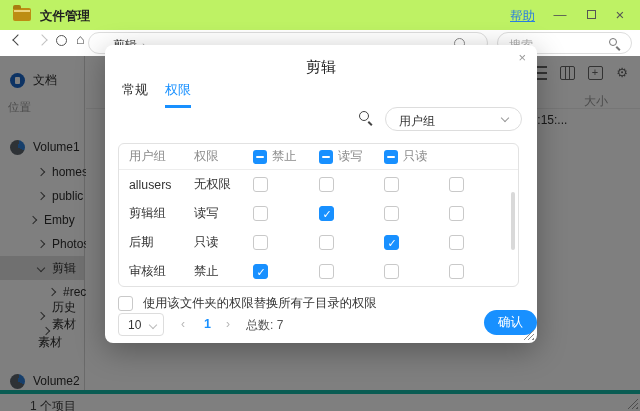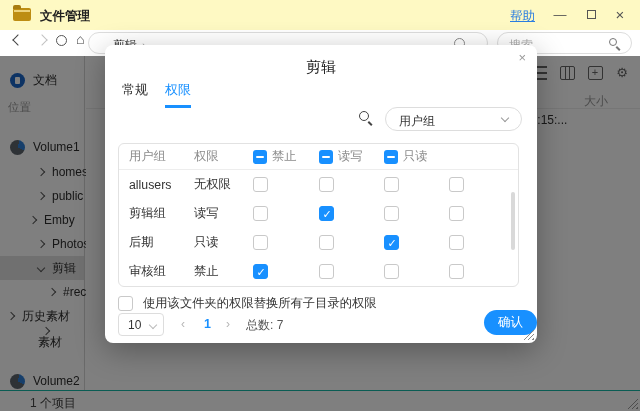--- a/index.html
+++ b/index.html
@@ -1,21 +1,21 @@
 <!DOCTYPE html>
 <html><head>
 <meta charset="utf-8">
 <style>
   * { margin:0; padding:0; box-sizing:border-box; }
   html,body { width:640px; height:411px; overflow:hidden; }
   body { font-family:"Liberation Sans","DejaVu Sans",sans-serif; background:#fff; }
   .window { position:relative; width:640px; height:411px; background:#fff; overflow:hidden; }
 
   
-  .titlebar { position:absolute; left:0; top:0; width:640px; height:30px; background:#fef9c3; }
+  .titlebar { position:absolute; left:0; top:0; width:640px; height:30px; background:#bef264; }
   .app-folder-icon { position:absolute; left:13px; top:8px; width:18px; height:13px; background:#bd8d13; border-radius:2px; }
   .app-folder-icon::before { content:""; position:absolute; left:0; top:-3px; width:8px; height:4px; background:#a87c10; border-radius:2px 2px 0 0; }
   .app-folder-icon::after { content:""; position:absolute; left:1px; top:2px; width:16px; height:2px; background:#ecd27c; }
   .app-title { position:absolute; left:40px; top:8px; font-size:12.5px; color:#222; font-weight:bold; }
   .help-link { position:absolute; right:105px; top:8px; font-size:12.5px; color:#2a7de1; text-decoration:underline; cursor:pointer; }
   .win-btn { position:absolute; top:7px; color:#555; font-size:13px; line-height:15px; text-align:center; width:16px; height:16px; cursor:pointer; }
   .btn-min { right:72px; }
   .btn-max { right:41px; }
   .btn-max .sq { display:inline-block; width:9px; height:9px; border:1.3px solid #555; margin-top:3px; }
   .btn-close { right:12px; font-size:15px; }
@@ -61,21 +61,21 @@
   .ico-cols { border:1.4px solid #666; border-radius:2px;
               background:linear-gradient(90deg, transparent 0 3.5px, #666 3.5px 4.7px, transparent 4.7px 7.5px, #666 7.5px 8.7px, transparent 8.7px); }
   .ico-plus { border:1.4px solid #666; border-radius:2px; }
   .ico-plus::after { content:"+"; position:absolute; left:2.5px; top:-1.5px; font-size:11px; color:#666; }
   .ico-gear { font-size:13px; color:#666; width:auto; line-height:14px; }
   .size-col-header { position:absolute; right:32px; top:37px; font-size:12px; color:#999; }
   .pane-divider { position:absolute; left:0; top:52px; width:554px; height:1px; background:#ececec; }
   .time-cell { position:absolute; left:438px; top:57px; font-size:12px; color:#333; }
 
   
-  .statusbar { position:absolute; left:0; top:390px; width:640px; height:21px; background:#fff; border-top:1px solid #14b8a6; }
+  .statusbar { position:absolute; left:0; top:390px; width:640px; height:21px; background:#fff; border-top:4px solid #14b8a6; }
   .item-count { position:absolute; left:30px; top:4px; font-size:12px; color:#444; }
   .resize-grip { position:absolute; right:2px; bottom:2px; width:11px; height:11px;
     background:repeating-linear-gradient(135deg, transparent 0 2px, #9a9a9a 2px 3px); cursor:nwse-resize;
     clip-path:polygon(100% 0, 0 100%, 100% 100%); }
 
   
   .overlay { position:absolute; left:0; top:56px; width:640px; height:355px; background:rgba(0,0,0,0.5); z-index:10; }
 
   
   .dialog { position:absolute; left:105px; top:45px; width:432px; height:298px; background:#fff; border-radius:8px;
@@ -178,21 +178,21 @@
           <span>Photos</span>
         </div>
         <div class="tree-item selected expanded" style="padding-left: 38px;">
           <span class="tw"></span>
           <span>剪辑</span>
         </div>
         <div class="tree-item" style="padding-left: 49px;">
           <span class="tw"></span>
           <span>#recycle</span>
         </div>
-        <div class="tree-item" style=" margin-left: 8px;">
+        <div class="tree-item" style="padding-left: 38px;">
           <span class="tw"></span>
           <span>历史素材</span>
         </div>
         <div class="tree-item" style="padding-left: 16px; flex-direction: column;">
           <span class="tw"></span>
           <span>素材</span>
         </div>
       </div>
     <div class="side-item vol-item">
       <span class="pie-ico"></span>

